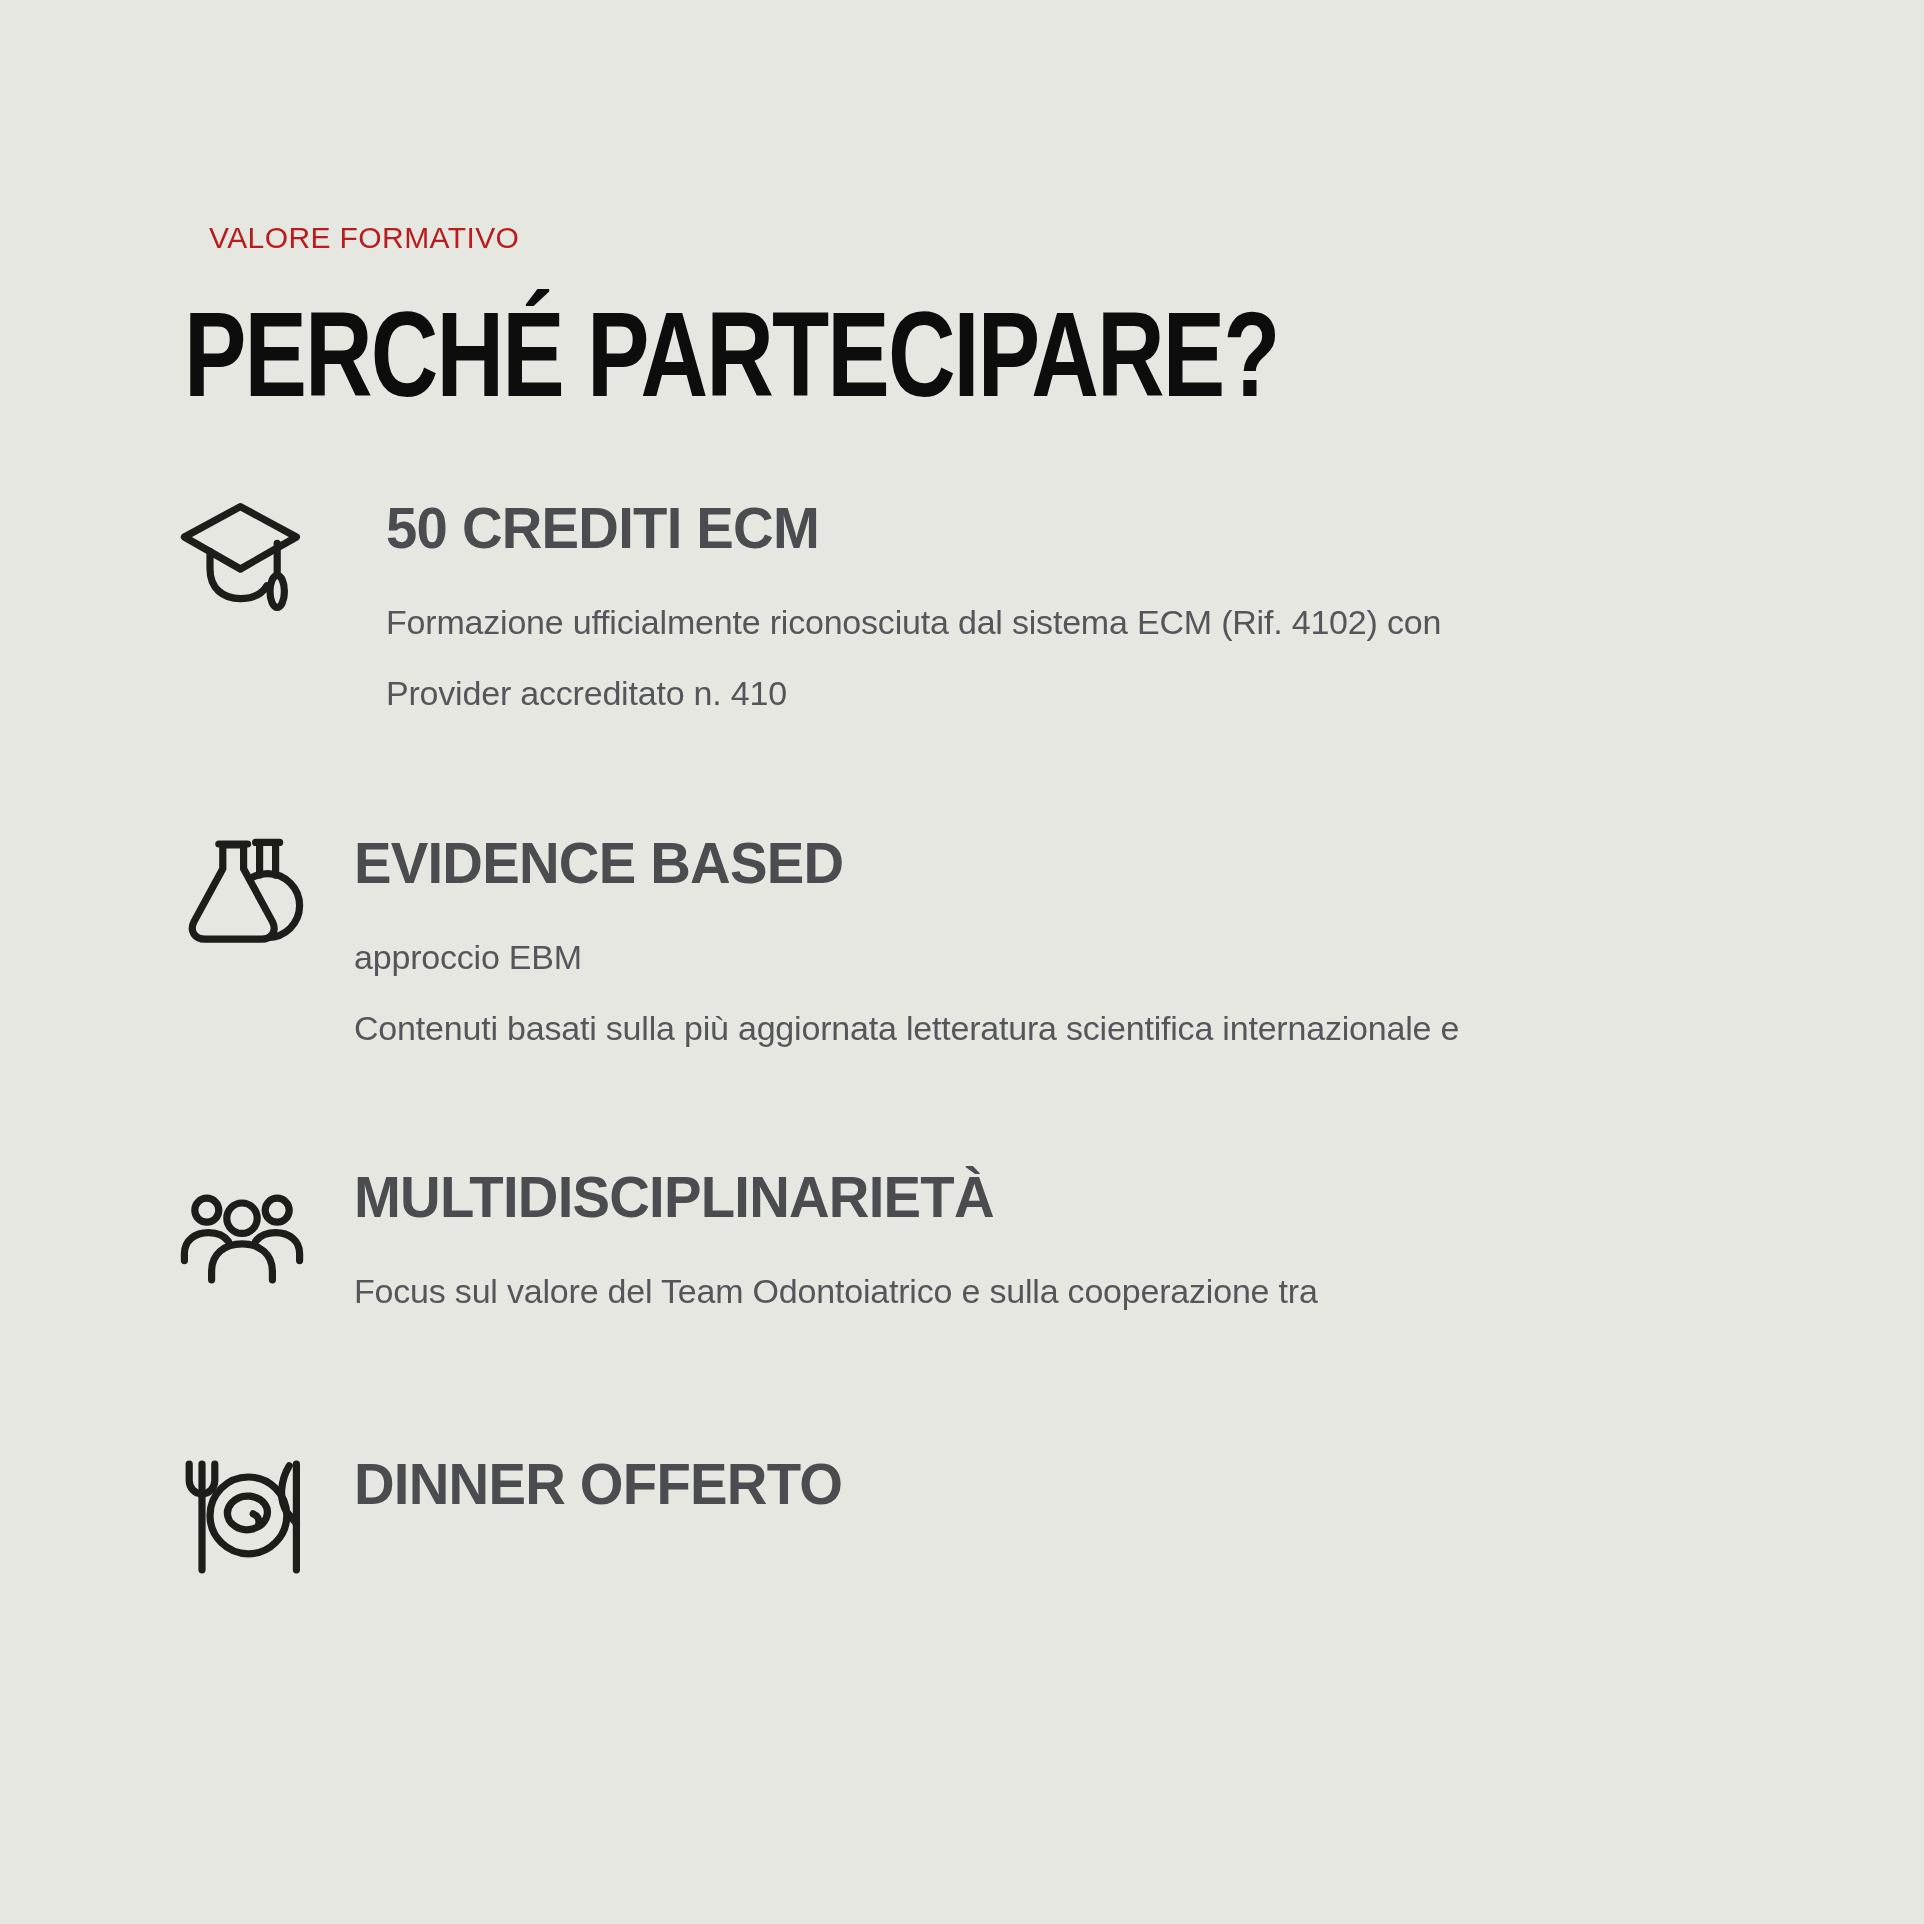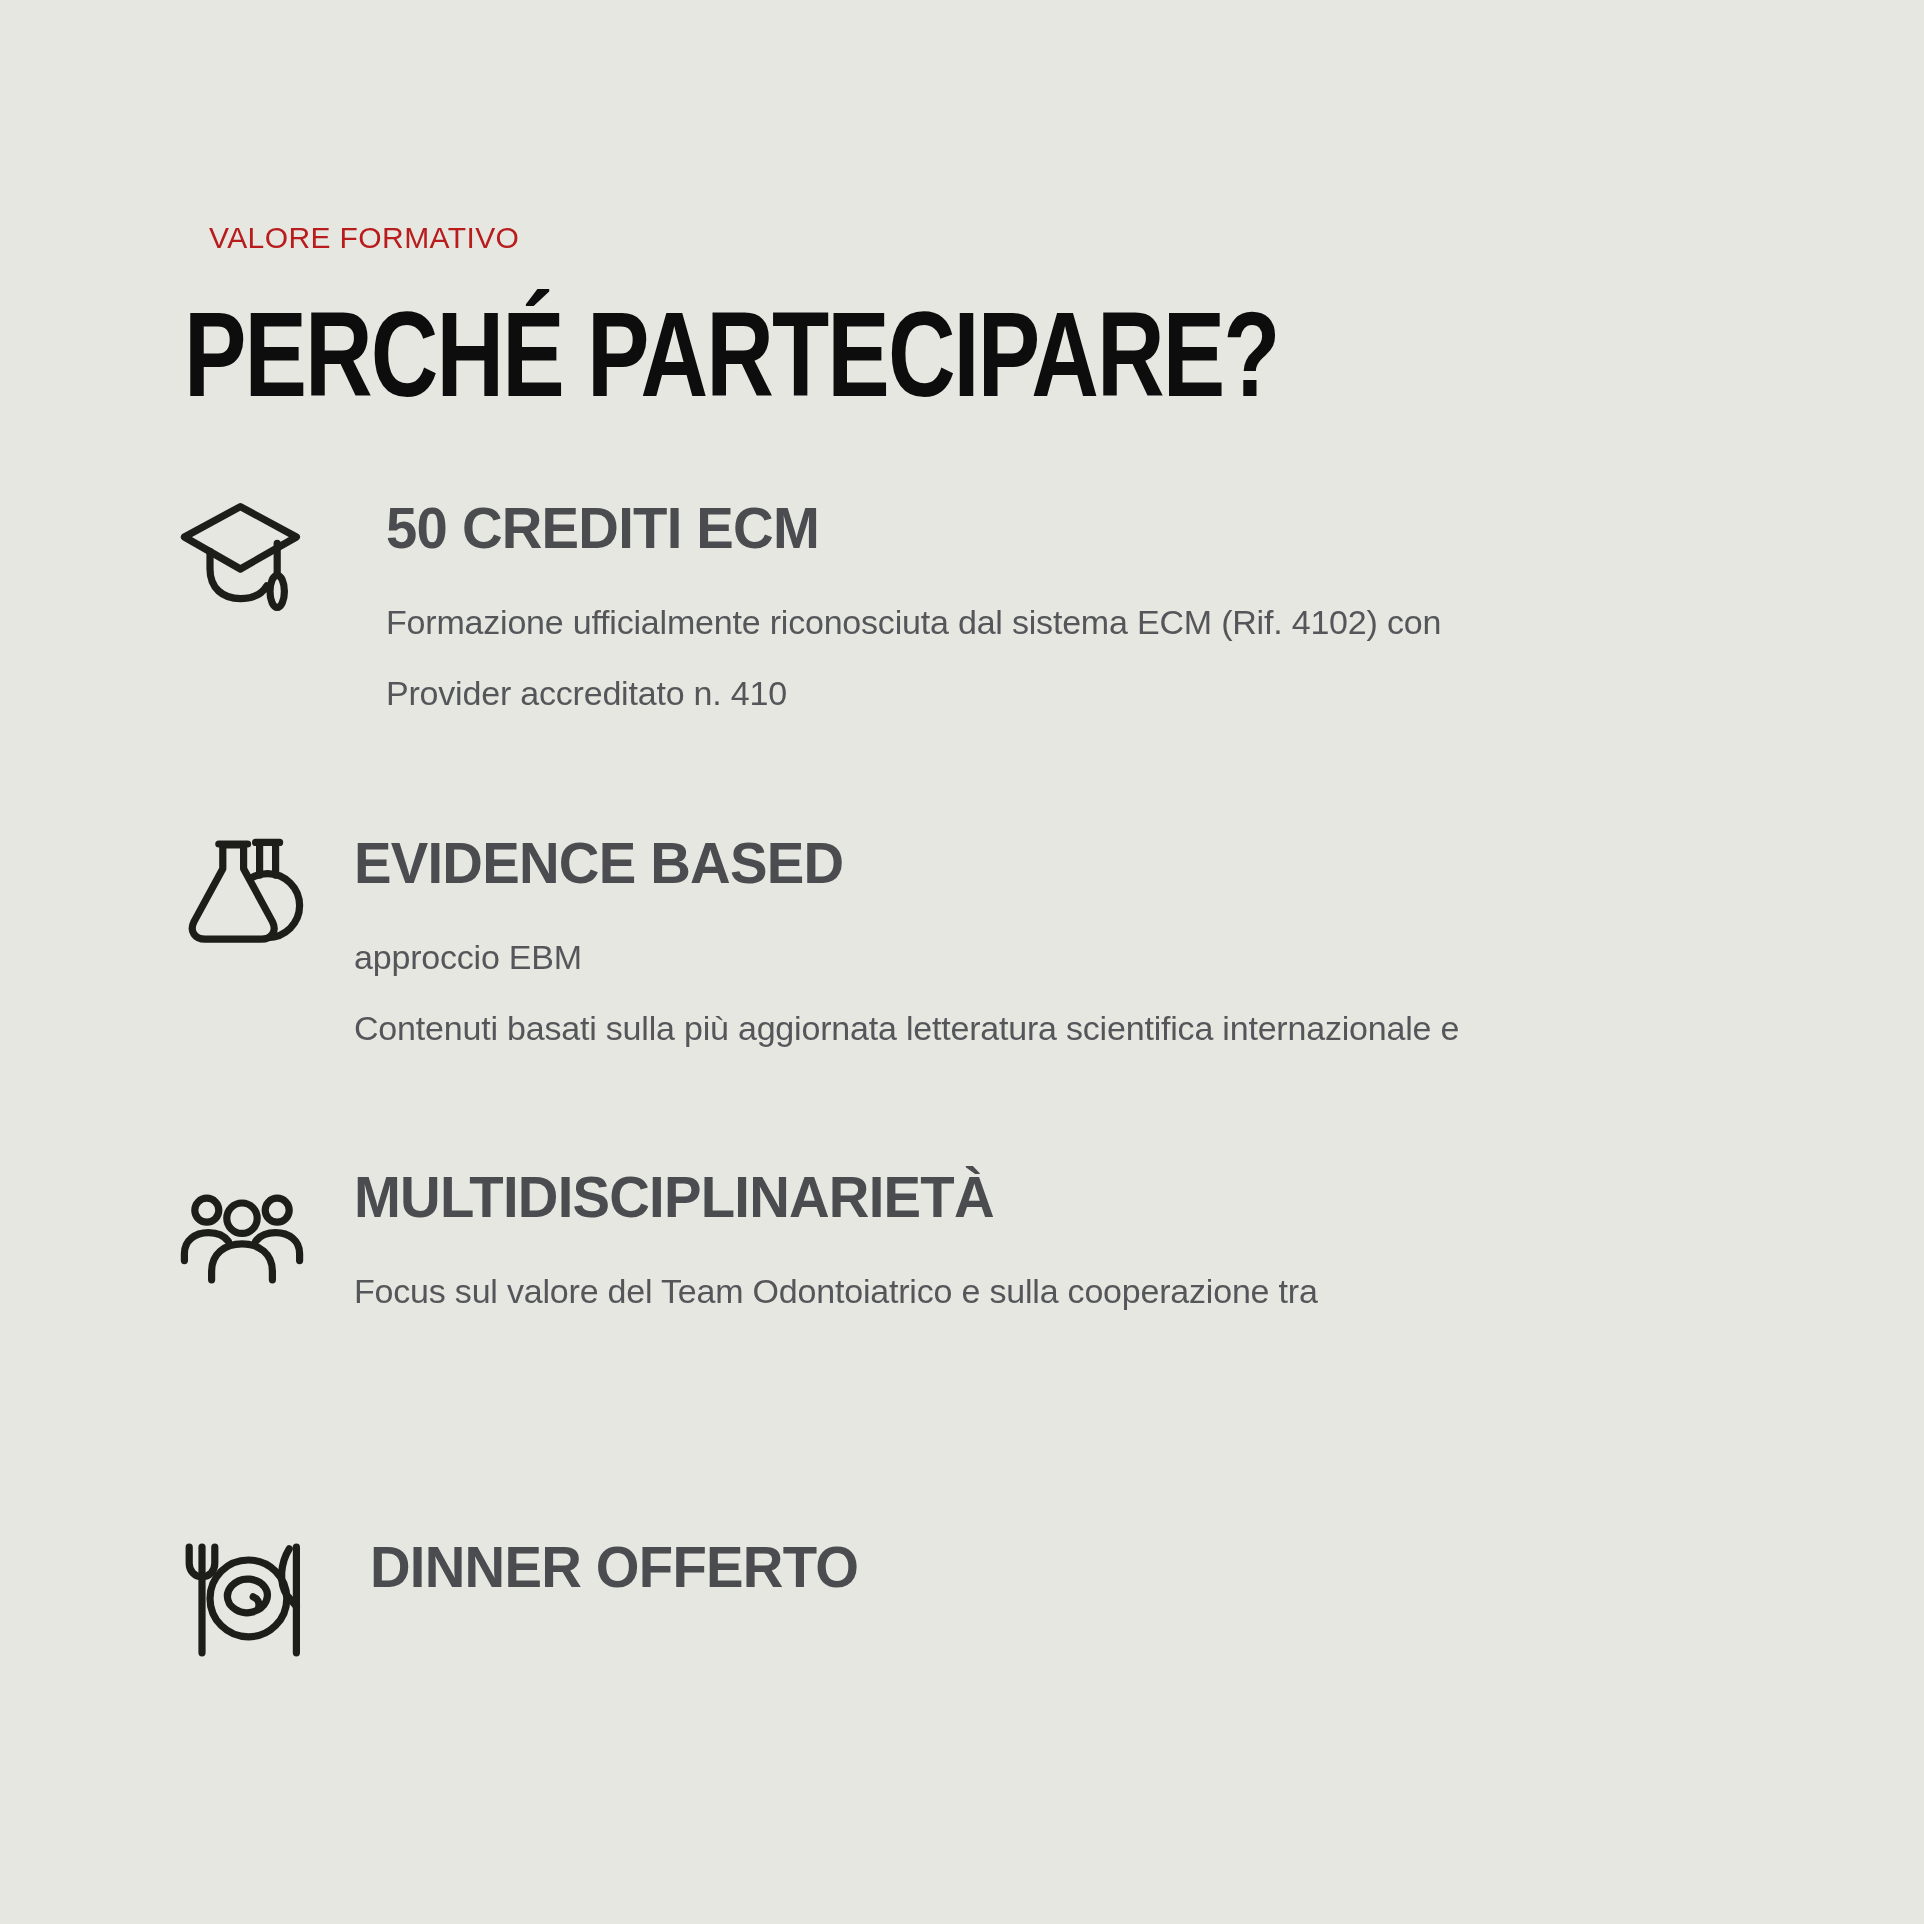--- a/index.html
+++ b/index.html
@@ -29,21 +29,21 @@
     transform-origin:left top;
   }
   .feature{
     position:absolute;left:178px;
     display:flex;
     align-items:flex-start;
   }
   .feature.f0{top:497px;gap:32px;}
   .feature.f1{top:832px;}
   .feature.f2{top:1166px;align-items:center;}
-  .feature.f3{top:1536px;gap:16px;}
+  .feature.f3{top:1453px;}
   .icon-box{
     width:128px;height:128px;flex:none;
     margin-right:48px;
   }
   .icon-box svg{width:128px;height:128px;display:block;}
   .f-text{min-width:0;}
   .f-title{
     font-size:58px;line-height:61px;
     font-weight:bold;
     letter-spacing:-0.8px;

